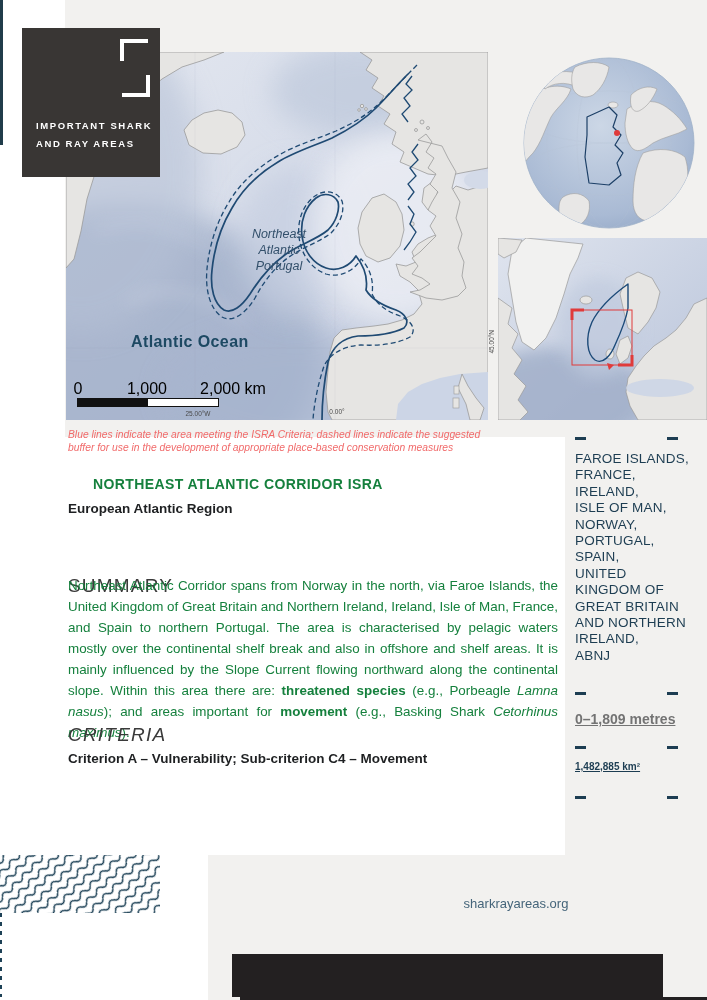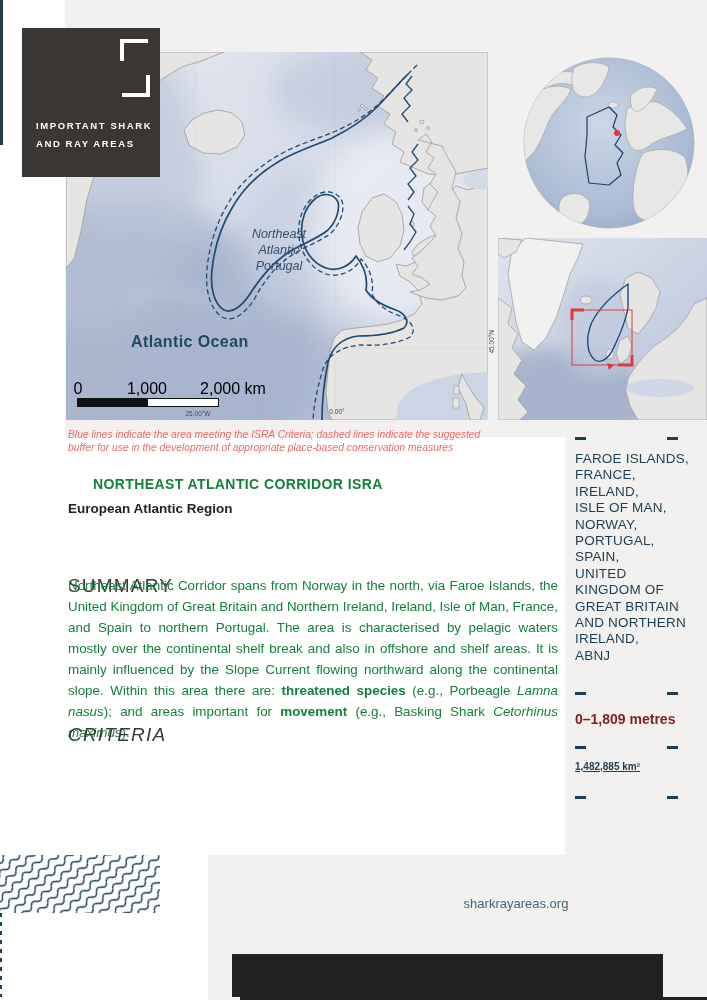--- a/index.html
+++ b/index.html
@@ -52,21 +52,21 @@
   .criteria-h{left:68px;top:724px;font-style:italic;}
   .criteria-p{left:68px;top:751px;color:#1e2022;font-size:13.5px;font-weight:bold;}
   .b{font-weight:bold;} .i{font-style:italic;}
 
   
   .dash-row{left:575px;width:103px;height:3px;}
   .dash{position:absolute;top:0;width:11px;height:3px;background:#1d3d52;}
   .dash.r{right:0;} .dash.l{left:0;}
   .sb-locations{left:575px;top:451px;width:130px;color:#1d3d52;font-size:13.5px;font-weight:normal;
                 line-height:16.4px;letter-spacing:.2px;white-space:pre-line;}
-  .sb-depth{left:575px;top:711px;color:#7f1d1d;font-size:14px;font-weight:bold;}
+  .sb-depth{left:575px;top:711px;color:#737373;font-size:14px;font-weight:bold;text-decoration:underline;}
   .sb-area{left:575px;top:761px;color:#1d3d52;font-size:10px;font-weight:bold;text-decoration:underline;}
 
   
   .hatch{left:0;top:855px;width:160px;height:58px;}
   .vdash{left:0;top:913px;width:2px;height:84px;
          background:repeating-linear-gradient(180deg,#1d4156 0 4px,transparent 4px 9px);}
   .website{left:400px;top:896px;width:232px;text-align:center;color:#45657a;font-size:13px;}
   .footer-box{left:232px;top:954px;width:431px;height:43px;background:#232021;}
   .footer-line{left:240px;top:997px;width:467px;height:3px;background:#232021;}
 </style>
@@ -231,20 +231,21 @@
 
   <div class="abs caption">Blue lines indicate the area meeting the ISRA Criteria; dashed lines indicate the suggested buffer for use in the development of appropriate place-based conservation measures</div>
 
   <div class="abs doc-title">NORTHEAST ATLANTIC CORRIDOR ISRA</div>
   <div class="abs doc-region">European Atlantic Region</div>
 
   <div class="abs h-light summary-h">SUMMARY</div>
   <div class="abs summary-p"><span>Northeast Atlantic Corridor spans from Norway in the north, via Faroe Islands, the United Kingdom of Great Britain and Northern Ireland, Ireland, Isle of Man, France, and Spain to northern Portugal. The area is characterised by pelagic waters mostly over the continental shelf break and also in offshore and shelf areas. It is mainly influenced by the Slope Current flowing northward along the continental slope. Within this area there are: </span><span class="b">threatened species</span><span> (e.g., Porbeagle </span><span class="i">Lamna nasus</span><span>); and areas important for </span><span class="b">movement</span><span> (e.g., Basking Shark </span><span class="i">Cetorhinus maximus</span><span>).</span></div>
 
   <div class="abs h-light criteria-h">CRITERIA</div>
+  <div class="abs criteria-p">Criterion A – Vulnerability; Sub-criterion C4 – Movement</div>
 
   <div class="abs dash-row" style="top:437px;">
       <div class="dash l"></div>
       <div class="dash r"></div>
     </div>
   <div class="abs sb-locations">FAROE ISLANDS,
 FRANCE,
 IRELAND,
 ISLE OF MAN,
 NORWAY,

